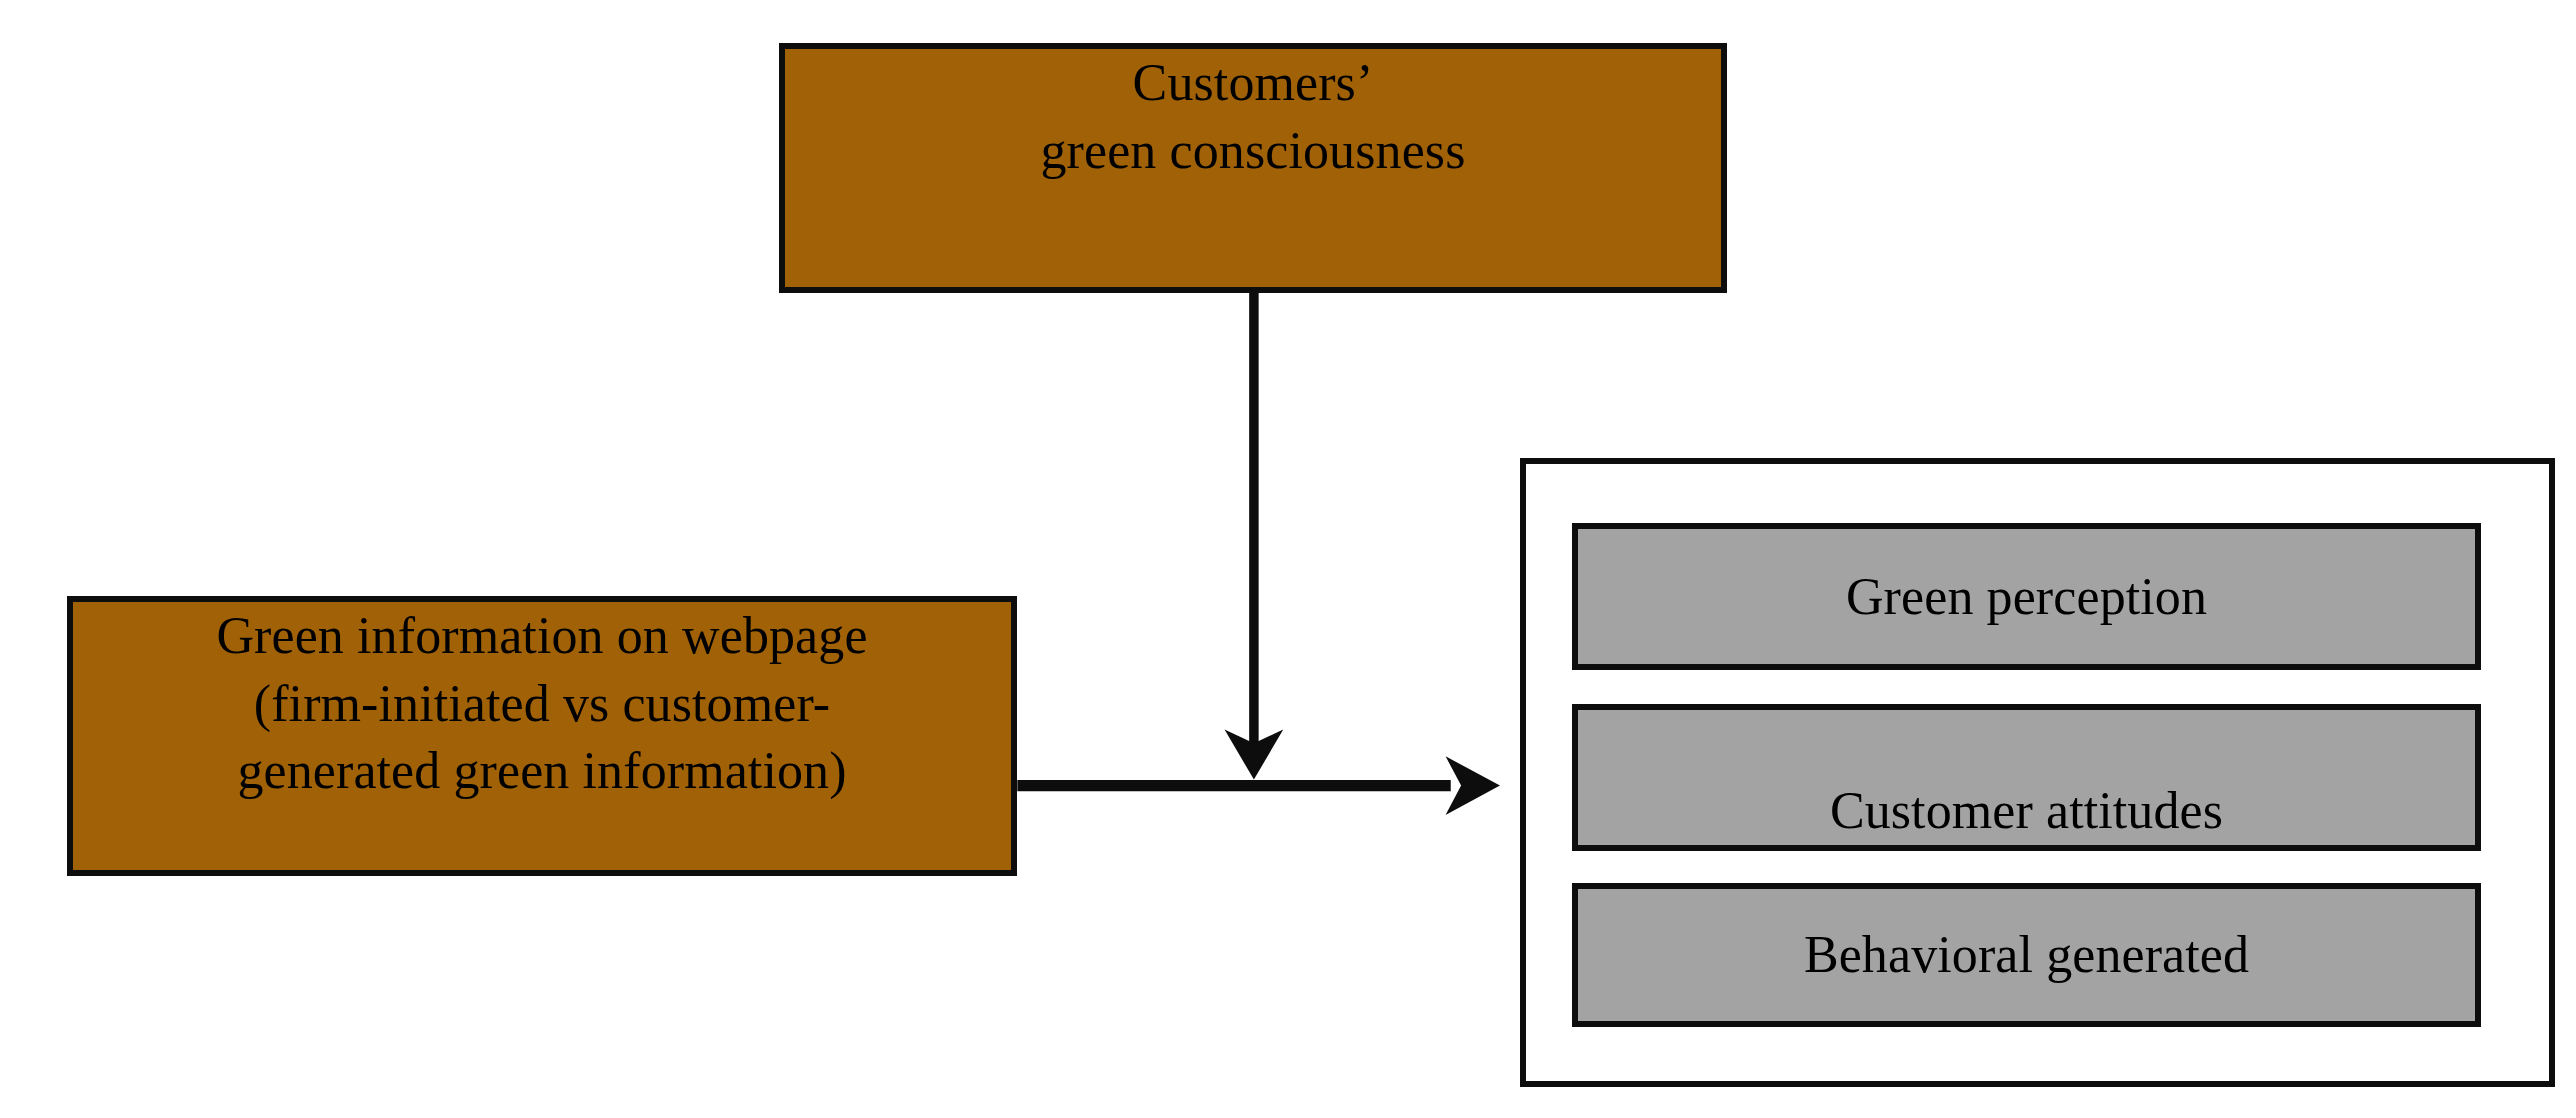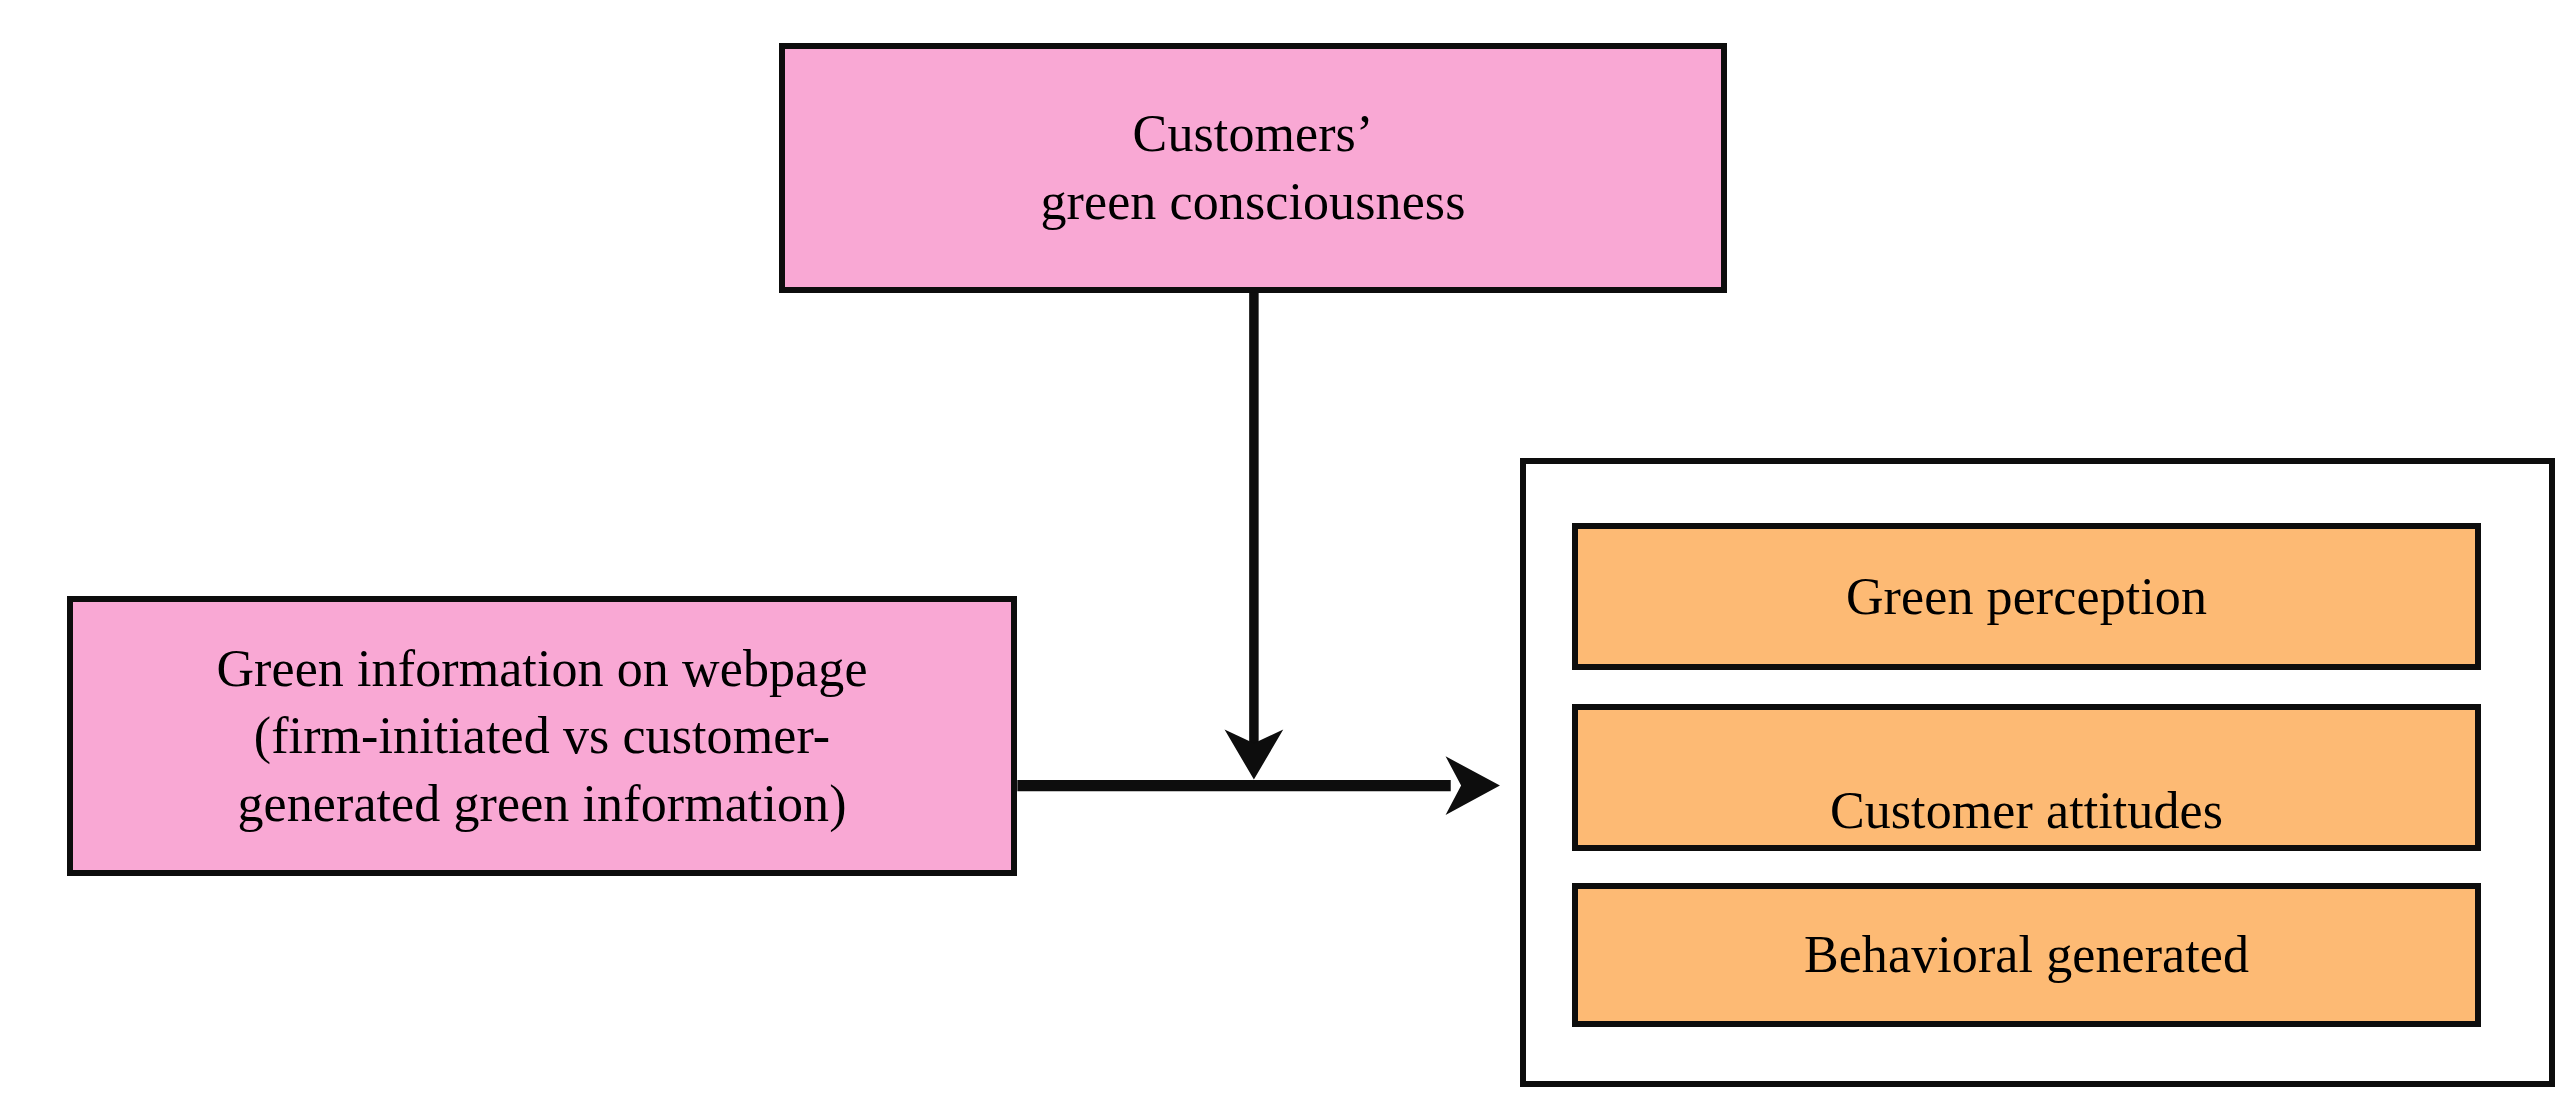--- a/index.html
+++ b/index.html
@@ -13,24 +13,23 @@
     width: 2576px;
     height: 1118px;
     background: #ffffff;
     overflow: hidden;
     font-family: "Liberation Serif", "DejaVu Serif", serif;
     color: #000000;
   }
   .node-box {
     position: absolute;
     box-sizing: border-box;
-    background: #f9a8d4;
+    background: #a16207;
     border: 6px solid #0d0d0d;
     display: flex;
-    align-items: center;
     justify-content: center;
     text-align: center;
   }
   .node-text {
     display: block;
     line-height: 1.30;
     letter-spacing: 0.1px;
     white-space: pre-line;
   }
 
@@ -62,21 +61,21 @@
     width: 1035px;
     height: 629px;
     background: #ffffff;
     border: 6px solid #0d0d0d;
   }
   .outcome-box {
     position: absolute;
     box-sizing: border-box;
     left: 46px;
     width: 909px;
-    background: #fdba74;
+    background: #a3a3a3;
     border: 6px solid #0d0d0d;
     display: flex;
     align-items: center;
     justify-content: center;
     text-align: center;
   }
   .outcome-box .node-text { font-size: 52px; }
   #outcome-box-0 { top: 59px;  height: 147px; }
   #outcome-box-1 { top: 240px; height: 147px; align-items: flex-end; }
   #outcome-box-2 { top: 419px; height: 144px; }

